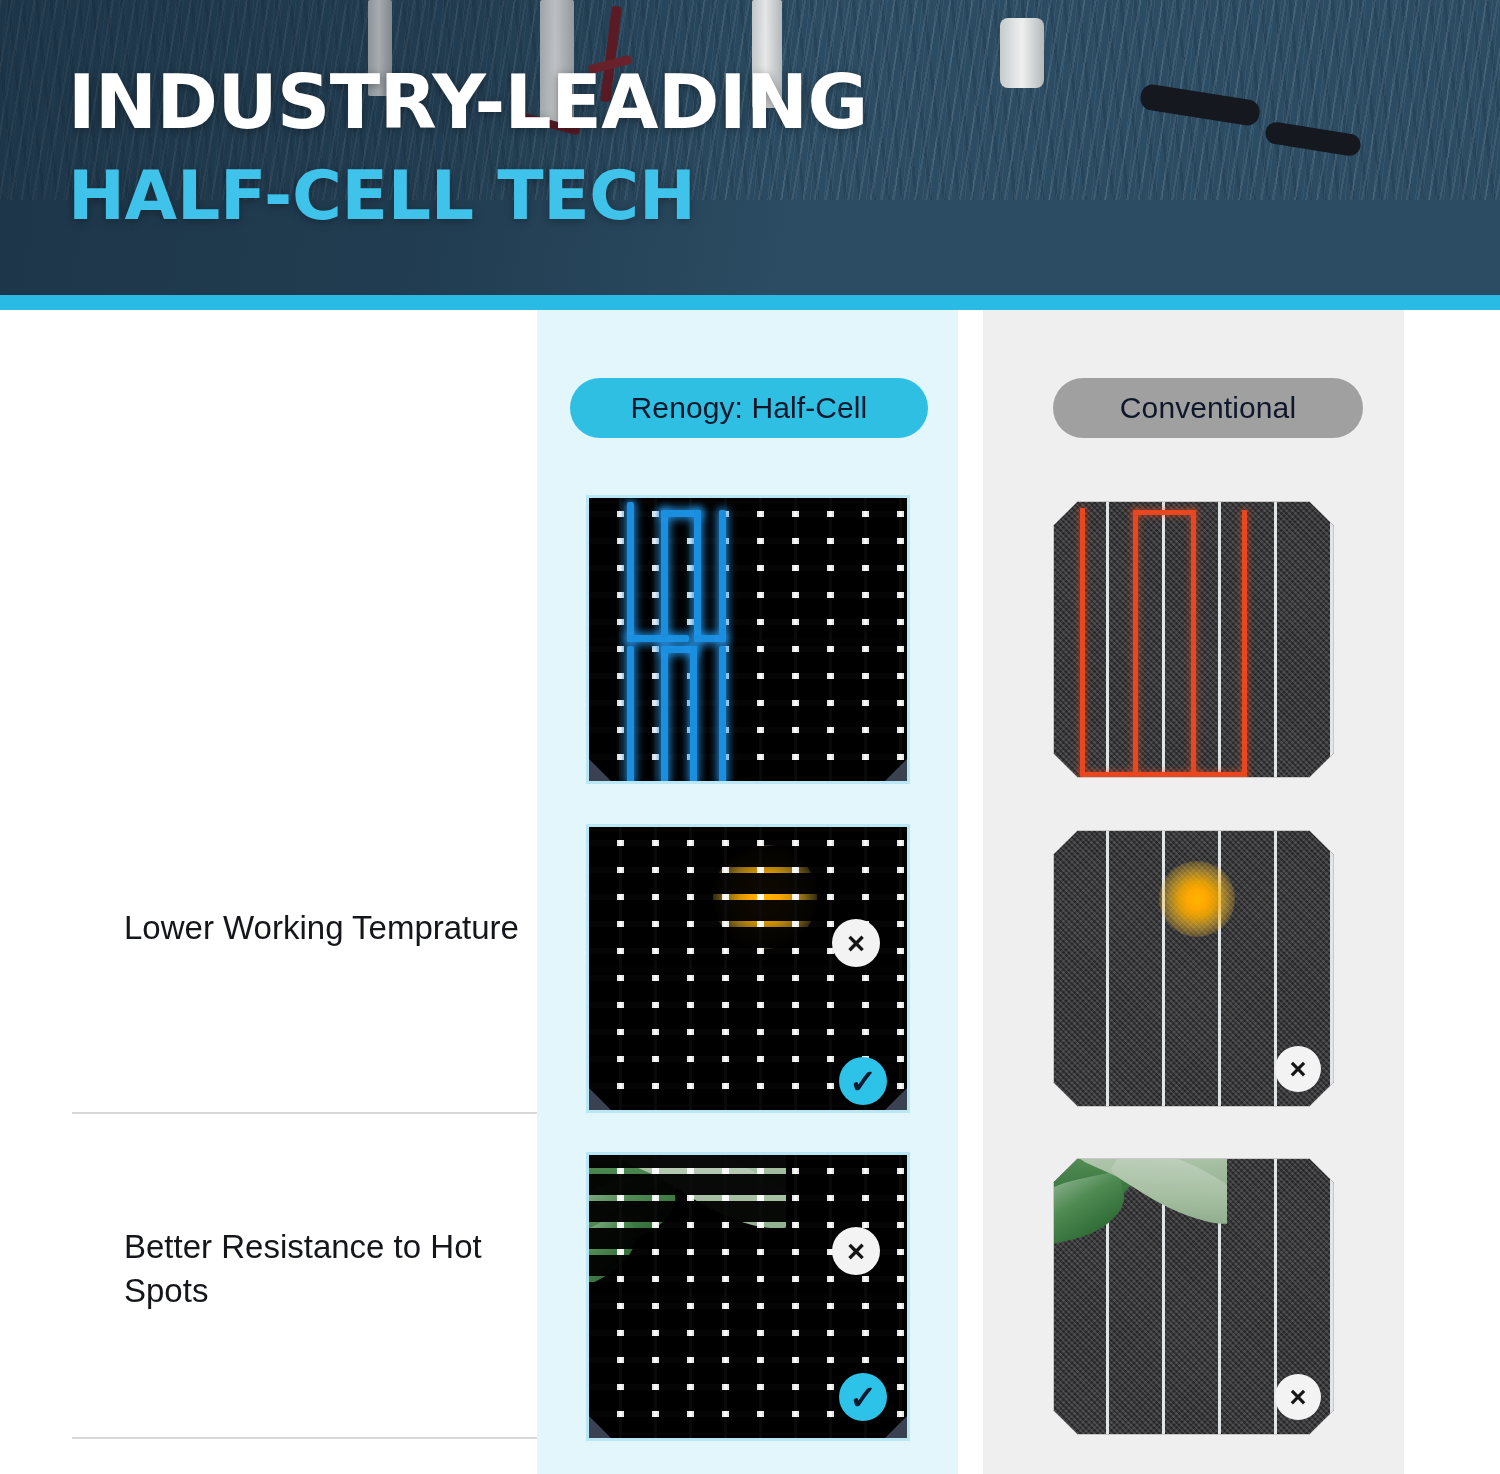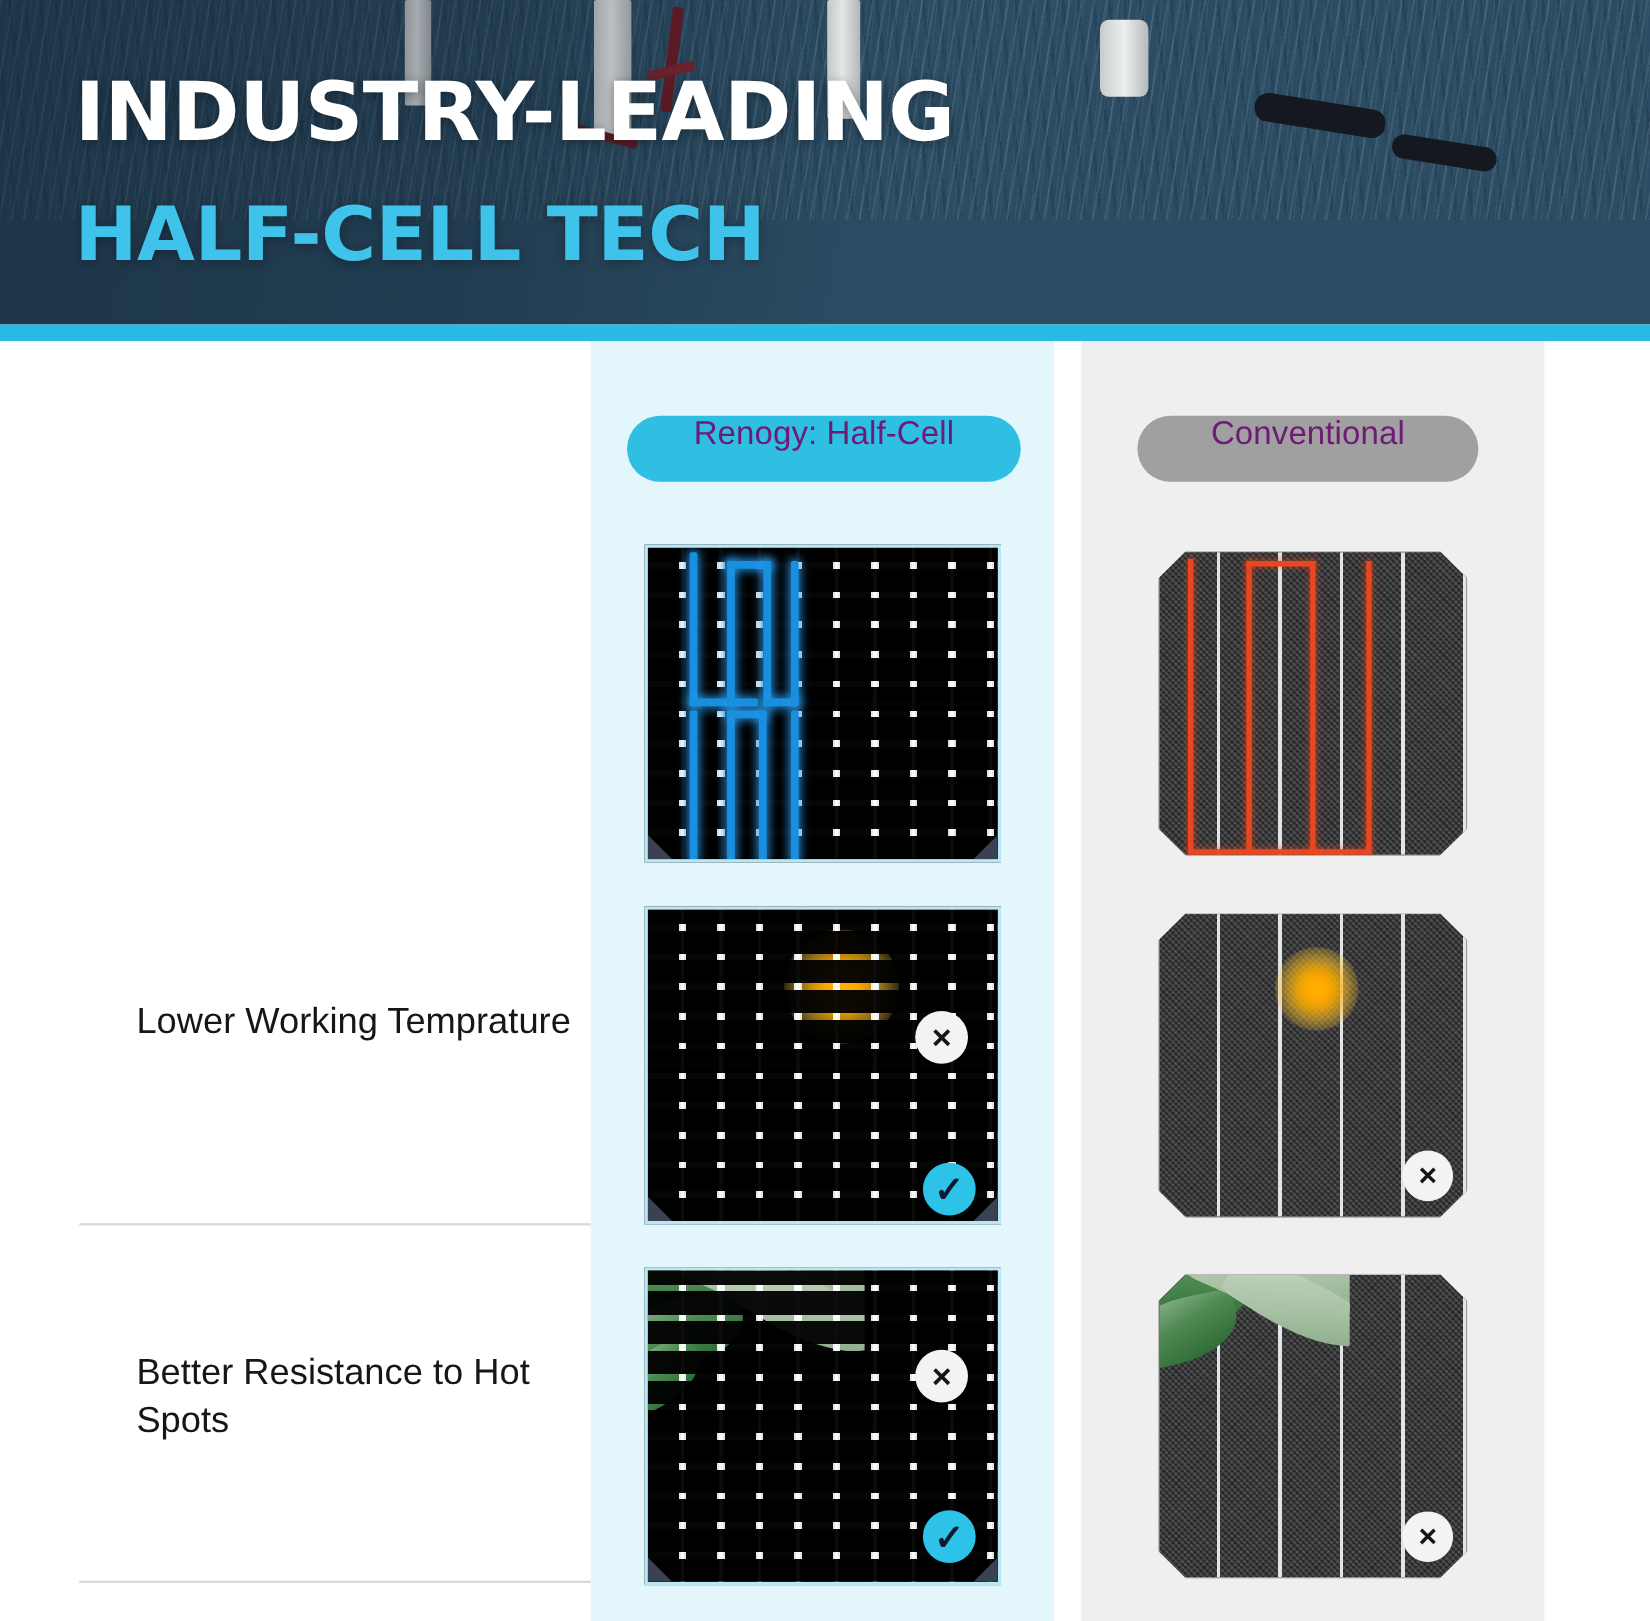--- a/index.html
+++ b/index.html
@@ -63,47 +63,47 @@
     background:linear-gradient(100deg, rgba(12,26,40,.45) 0%, rgba(12,26,40,.30) 45%, rgba(12,26,40,0) 78%);
   }
   .hero-title{
     position:absolute;left:68px;top:66px;
     font-size:74px;line-height:.98;font-weight:800;letter-spacing:-.5px;
     color:#ffffff;
     text-shadow:0 2px 10px rgba(0,0,0,.35);
     font-family:"DejaVu Sans", sans-serif;
   }
   .hero-subtitle{
-    position:absolute;left:68px;top:180px;
+    position:absolute;left:68px;top:162px;
     font-size:68px;line-height:1;font-weight:800;letter-spacing:-.3px;
     color:#3fc3ea;
     text-shadow:0 2px 10px rgba(0,0,0,.30);
     font-family:"DejaVu Sans", sans-serif;
   }
   .hero-rule{
     position:absolute;left:0;top:295px;width:1500px;height:15px;
     background:#29bbe3;
   }
 
   
   .board{position:absolute;left:0;top:310px;width:1500px;height:1164px;background:#fff;}
 
   .col{position:absolute;top:0;}
   .col-halfcell{left:537px;width:421px;height:1164px;background:#e2f6fc;}
   .col-conventional{left:983px;width:421px;height:1164px;background:#efefef;}
 
   .pill{
     position:absolute;top:68px;height:60px;border-radius:30px;
-    display:flex;justify-content:center;
-    color:#701a75;font-size:30px;letter-spacing:.1px;
+    display:flex;align-items:center;justify-content:center;
+    color:#0f172a;font-size:30px;letter-spacing:.1px;
     font-family:"Liberation Sans", sans-serif;
     white-space:nowrap;
   }
   .pill-halfcell{left:33px;width:358px;background:#2ebfe3;}
-  .pill-conventional{left:51px;width:310px;background:#a0a0a0;}
+  .pill-conventional{left:70px;width:310px;background:#a0a0a0;}
 
   
   .feature-label{
     position:absolute;left:124px;
     font-size:33px;line-height:1.33;color:#14161a;
     font-family:"Liberation Sans", sans-serif;
     width:400px;
   }
   .fl-1{top:596px;}
   .fl-2{top:915px;}

